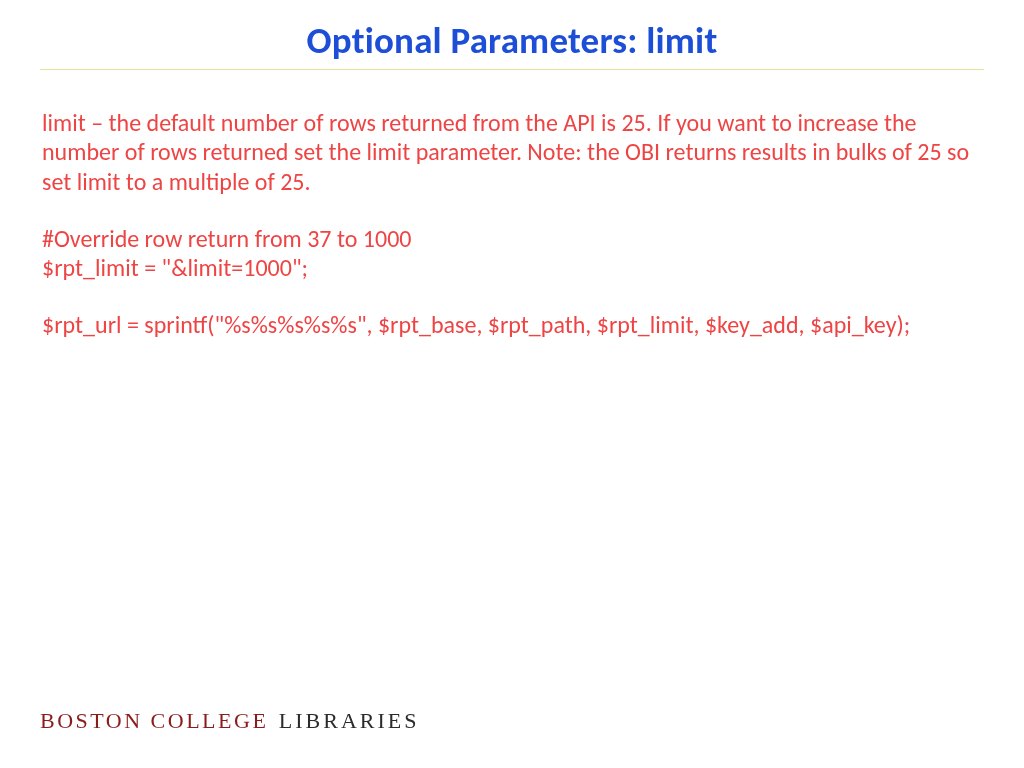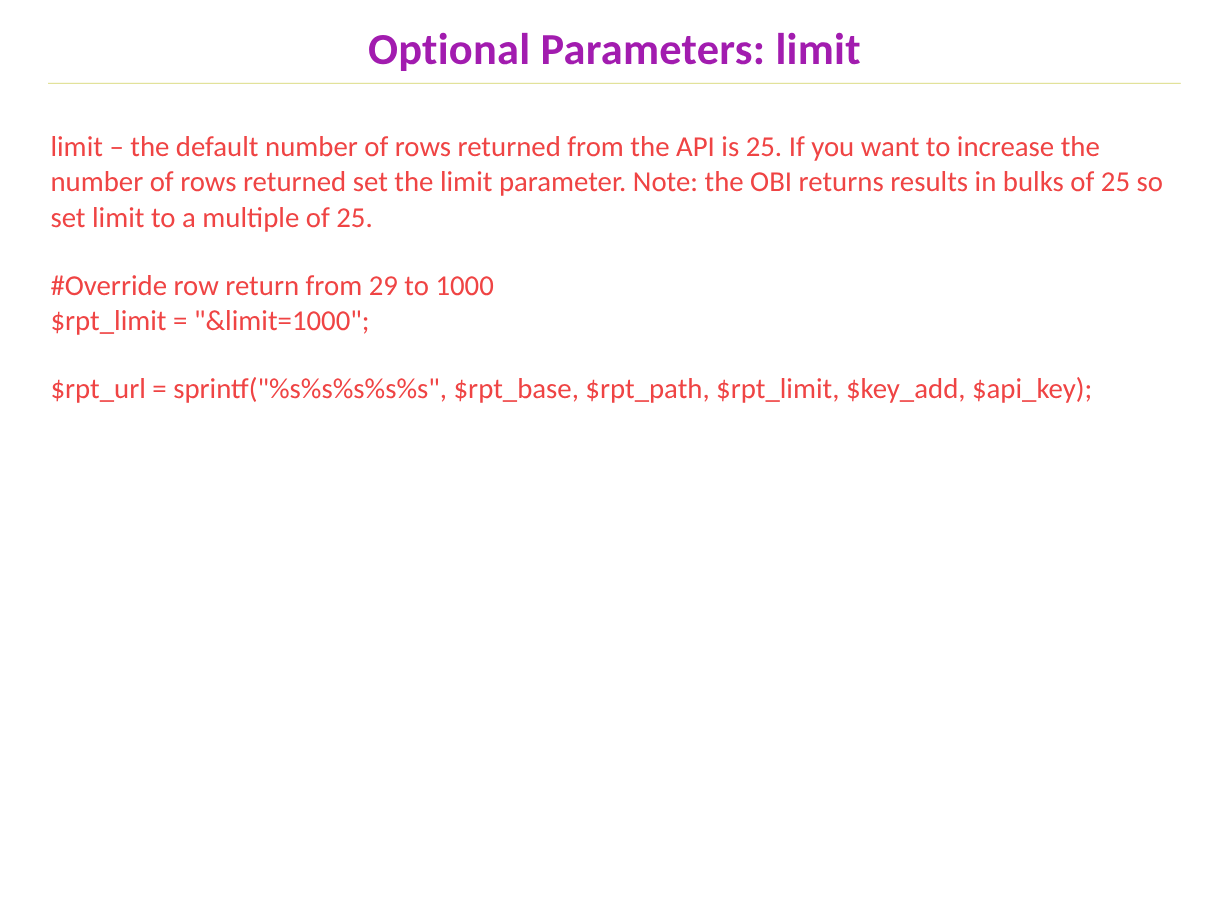--- a/index.html
+++ b/index.html
@@ -14,21 +14,21 @@
   .slide {
     width: 100%;
     height: 100%;
     padding: 18px 40px 0 40px;
     position: relative;
   }
   .title {
     text-align: center;
     font-size: 37px;
     font-weight: 700;
-    color: #a21caf;
+    color: #1d4ed8;
     letter-spacing: 0.2px;
     padding-bottom: 6px;
   }
   .rule {
     height: 0;
     border-top: 1px solid #e2e29a;
     margin: 0 0 38px 0;
   }
   .body {
     font-size: 24px;
@@ -61,20 +61,24 @@
 </head>
 <body>
 
 <div class="slide">
   <h1 class="title">Optional Parameters: limit</h1>
   <div class="rule"></div>
 
   <div class="body">
     <div class="para">limit – the default number of rows returned from the API is 25. If you want to increase the number of rows returned set the limit parameter. Note: the OBI returns results in bulks of 25 so set limit to a multiple of 25.</div>
 
-    <div class="tight">#Override row return from 29 to 1000</div>
+    <div class="tight">#Override row return from 37 to 1000</div>
     <div class="para">$rpt_limit = "&amp;limit=1000";</div>
 
     <div class="para">$rpt_url = sprintf("%s%s%s%s%s", $rpt_base, $rpt_path, $rpt_limit, $key_add, $api_key);</div>
 
   </div>
 
+  <div class="footer-logo">
+    <span class="bc">BOSTON COLLEGE</span>
+    <span class="lib">LIBRARIES</span>
+  </div>
 </div>
 
 </body></html>

